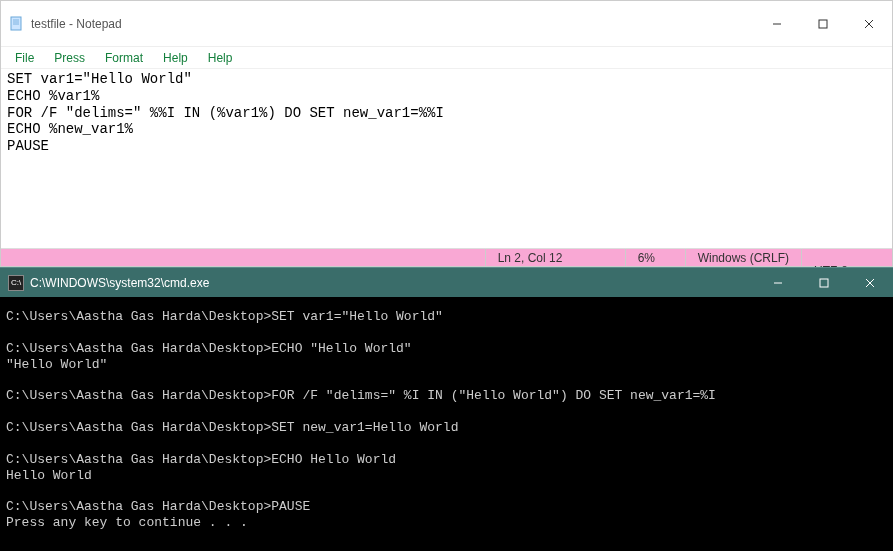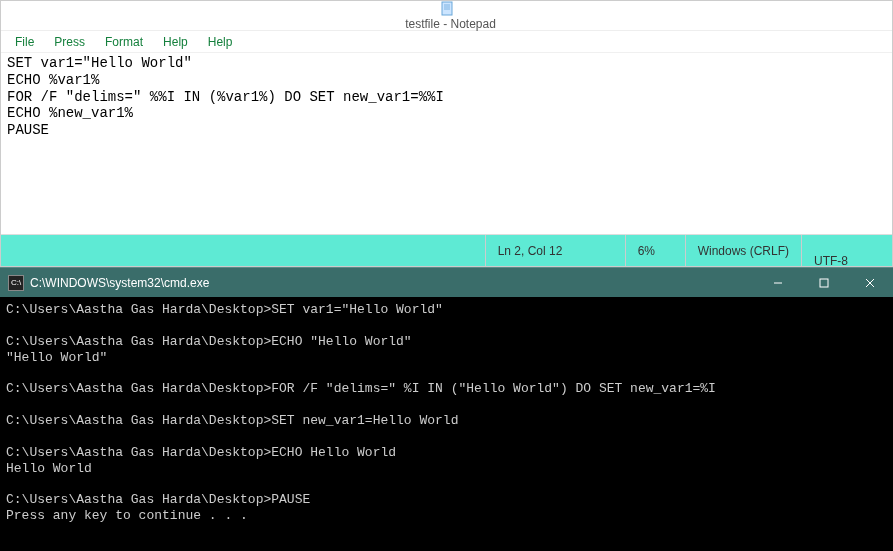--- a/index.html
+++ b/index.html
@@ -18,27 +18,26 @@
       top: 0;
       left: 0;
       width: 893px;
       height: 267px;
       background: #fff;
       border: 1px solid #ccc;
       display: flex;
       flex-direction: column;
     }
     .np-titlebar {
-      height: 30px;
+      height: 46px;
       background: #fff;
       display: flex;
       align-items: center;
       padding-left: 8px;
       border-bottom: 1px solid #eee;
-      flex-direction: column;
     }
     .np-icon {
       width: 16px;
       height: 16px;
       margin-right: 6px;
       display: flex;
       align-items: center;
       justify-content: center;
     }
     .np-title {
@@ -79,22 +78,22 @@
       font-family: Consolas, "Courier New", monospace;
       font-size: 14px;
       line-height: 1.2;
       white-space: pre;
       color: #000;
       background: #fff;
       overflow: hidden;
     }
     
     .np-statusbar {
-      height: 32px;
-      background: #5eead4;
+      height: 18px;
+      background: #f9a8d4;
       border-top: 1px solid #ddd;
       display: flex;
       font-size: 12px;
       color: #333;
     }
     .sb-spacer { flex: 1; border-right: 1px solid #ccc; }
     .sb-cell {
       padding: 2px 12px;
       border-right: 1px solid #ccc;
       min-width: 60px;
@@ -147,21 +146,21 @@
       height: 30px;
       display: flex;
       align-items: center;
       justify-content: center;
       color: #fff;
       font-size: 12px;
     }
     
     .cmd-body {
       flex: 1;
-      padding: 5px 6px;
+      padding: 12px 6px;
       font-family: Consolas, "Courier New", monospace;
       font-size: 13px;
       line-height: 1.22;
       color: #ccc;
       white-space: pre;
     }
     
     svg { display: block; }
   </style>
 </head>

